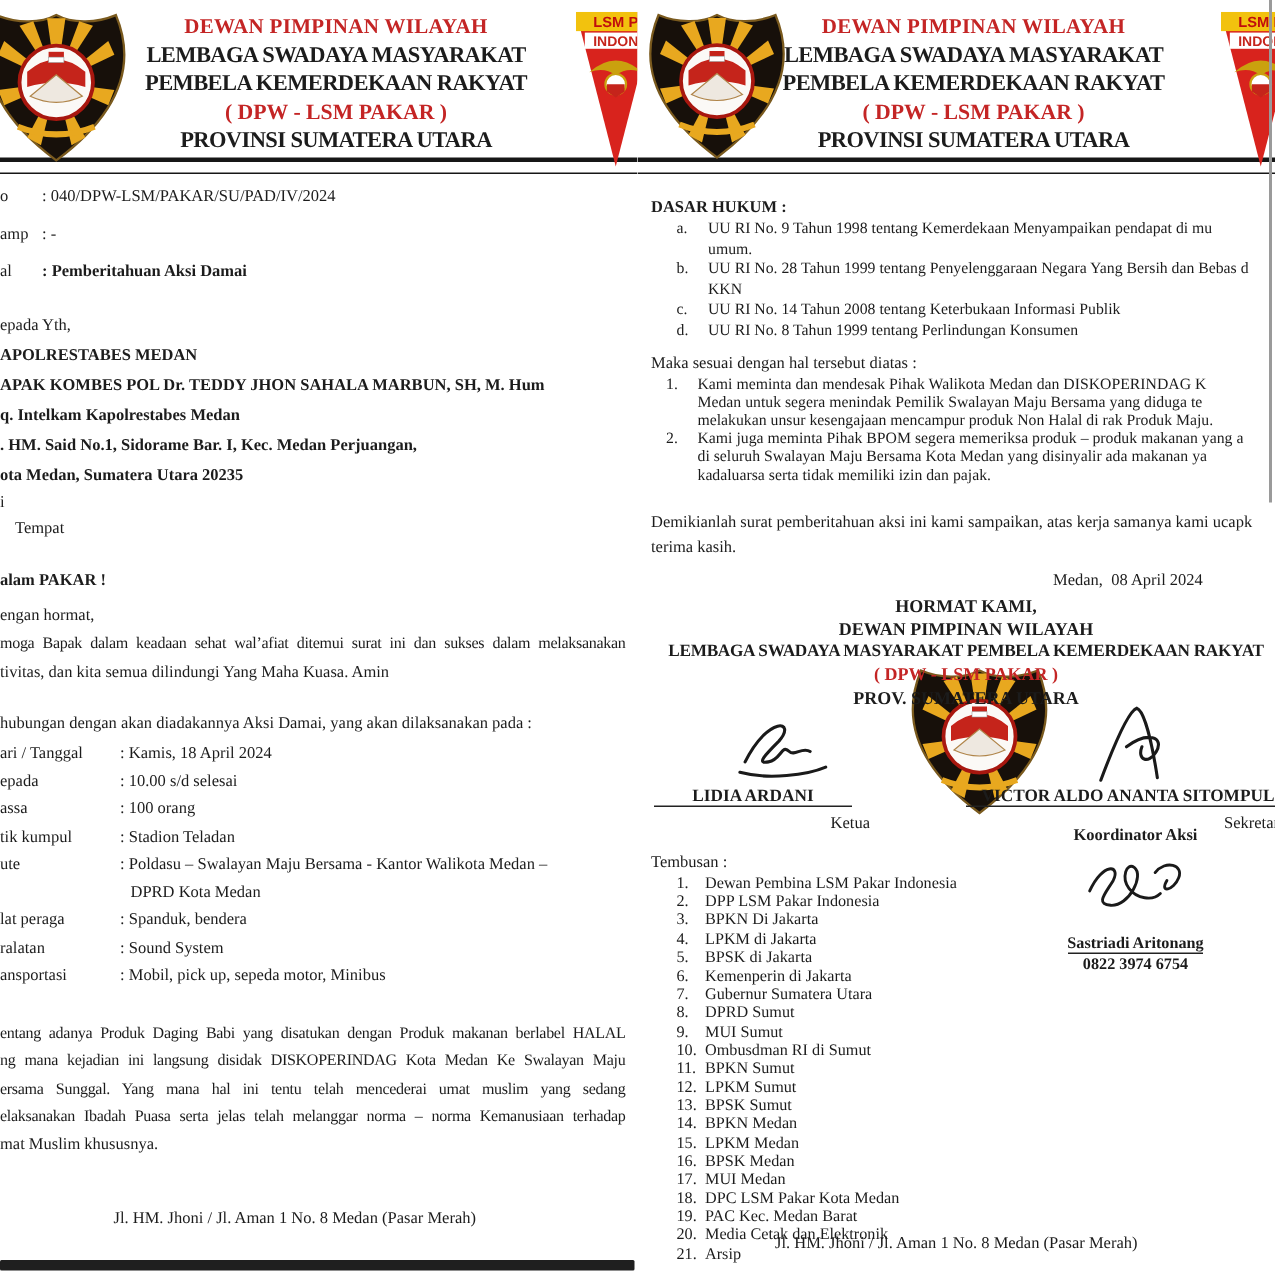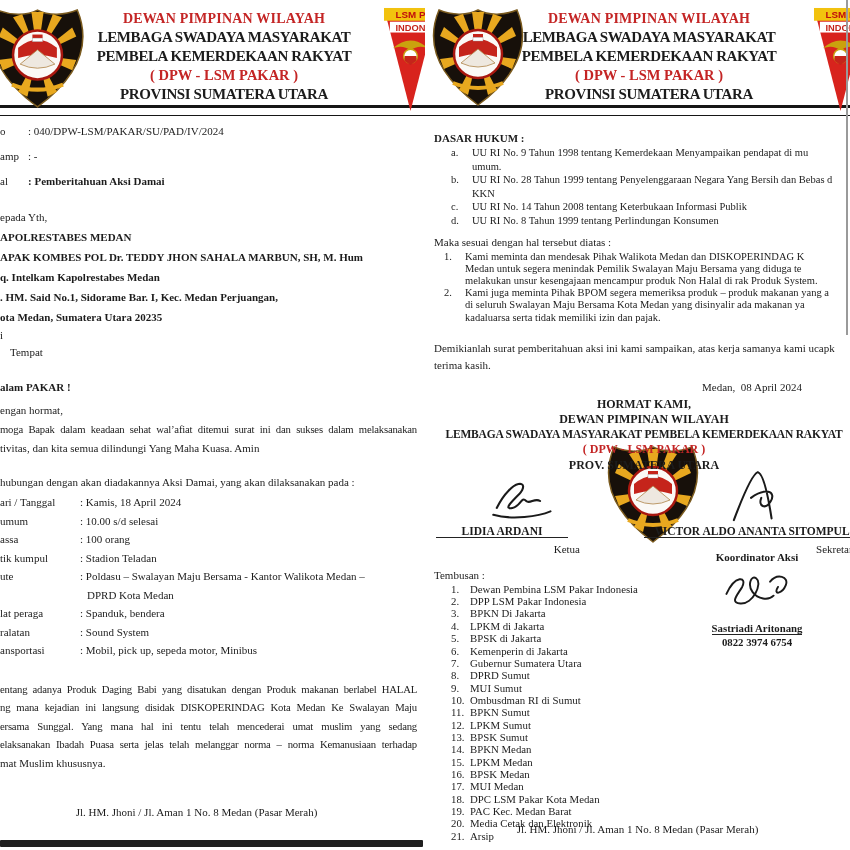--- a/index.html
+++ b/index.html
@@ -168,21 +168,21 @@
       </div>
 
       <div class="intro">hubungan dengan akan diadakannya Aksi Damai, yang akan dilaksanakan pada :</div>
 
       <div class="details">
         <div class="kv">
             <span class="k">ari / Tanggal</span>
             <span class="v">Kamis, 18 April 2024</span>
           </div>
         <div class="kv">
-            <span class="k">umum</span>
+            <span class="k">epada</span>
             <span class="v">10.00 s/d selesai</span>
           </div>
         <div class="kv">
             <span class="k">assa</span>
             <span class="v">100 orang</span>
           </div>
         <div class="kv">
             <span class="k">tik kumpul</span>
             <span class="v">Stadion Teladan</span>
           </div>
@@ -268,21 +268,21 @@
       </div>
 
       <div class="maka">Maka sesuai dengan hal tersebut diatas :</div>
 
       <div class="demands">
         <div class="li">
             <span class="m">1.</span>
             <span>
               <span class="nowrap" style="display:block">Kami meminta dan mendesak Pihak Walikota Medan dan DISKOPERINDAG K</span>
               <span class="nowrap" style="display:block">Medan untuk segera menindak Pemilik Swalayan Maju Bersama yang diduga te</span>
-              <span class="nowrap" style="display:block">melakukan unsur kesengajaan mencampur produk Non Halal di rak Produk System.</span>
+              <span class="nowrap" style="display:block">melakukan unsur kesengajaan mencampur produk Non Halal di rak Produk Maju.</span>
             </span>
           </div>
         <div class="li">
             <span class="m">2.</span>
             <span>
               <span class="nowrap" style="display:block">Kami juga meminta Pihak BPOM segera memeriksa produk – produk makanan yang a</span>
               <span class="nowrap" style="display:block">di seluruh Swalayan Maju Bersama Kota Medan yang disinyalir ada makanan ya</span>
               <span class="nowrap" style="display:block">kadaluarsa serta tidak memiliki izin dan pajak.</span>
             </span>
           </div>

